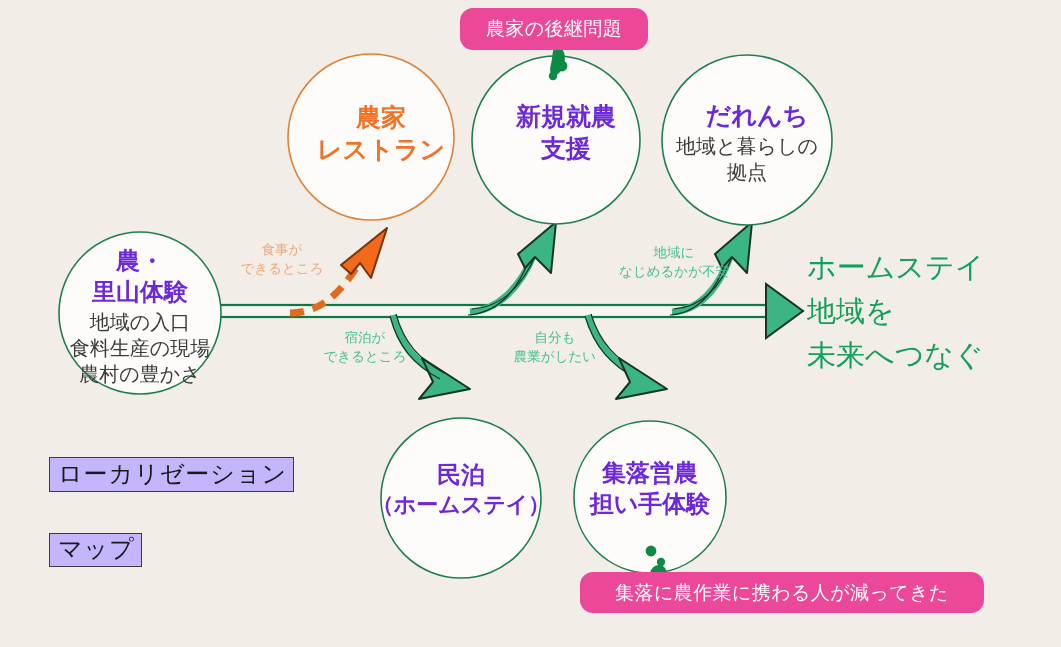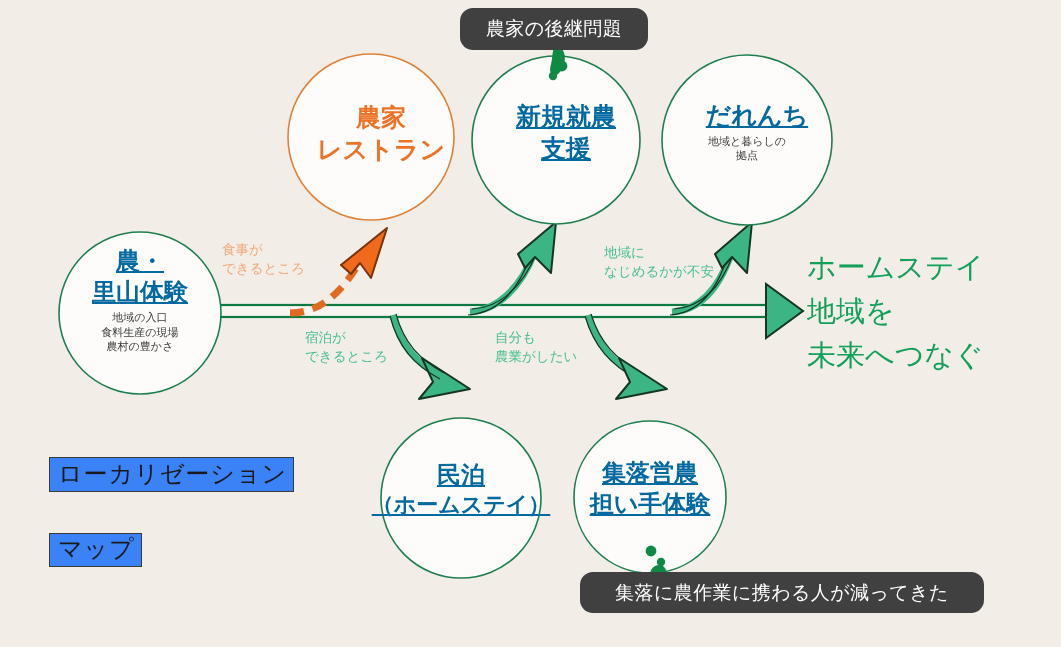--- a/index.html
+++ b/index.html
@@ -12,45 +12,46 @@
   }
   #stage{position:relative;width:1061px;height:647px;}
   svg#diagram{position:absolute;left:0;top:0;width:1061px;height:647px;}
 
   .node-label{
     position:absolute;
     text-align:center;
     pointer-events:none;
     line-height:1.28;
   }
-  .title-green{color:#0369a1;font-weight:600;text-decoration:underline;}
+  .title-green{color:#6d28d9;font-weight:600;}
   .title-orange{color:#EF7327;font-weight:600;}
   .sub-dark{color:#3B3B3B;}
 
   
   .t26{font-size:25px;margin-left:20px;}
   .t24{font-size:24px;}
   .t22{font-size:22px;}
-  .sub15{font-size:11px;}
+  .sub15{font-size:20px;}
 
   
   .branch-label{
     position:absolute;
+    text-align:center;
     font-size:13.5px;
     line-height:1.42;
     color:#49C08C;
     pointer-events:none;
     white-space:nowrap;
   }
   .branch-label.orange{color:#F0A776;}
 
   
   .bubble{
     position:absolute;
-    background:#404040;
+    background:#ec4899;
     color:#ffffff;
     border-radius:13px;
     display:flex;
     align-items:center;
     justify-content:center;
     font-size:19px;
     letter-spacing:.4px;
     white-space:nowrap;
   }
 
@@ -60,21 +61,21 @@
     color:#13A05B;
     font-size:29px;
     line-height:1.52;
     white-space:nowrap;
   }
 
   
   .legend-box{
     position:absolute;
     border:1.4px solid #3A3A3A;
-    background:#3b82f6;
+    background:#c4b5fd;
     color:#1A1A1A;
     font-size:24px;
     line-height:1;
     display:flex;
     align-items:center;
     padding:4px 6px 6px 8px;
     letter-spacing:1px;
     white-space:nowrap;
     box-sizing:border-box;
   }

